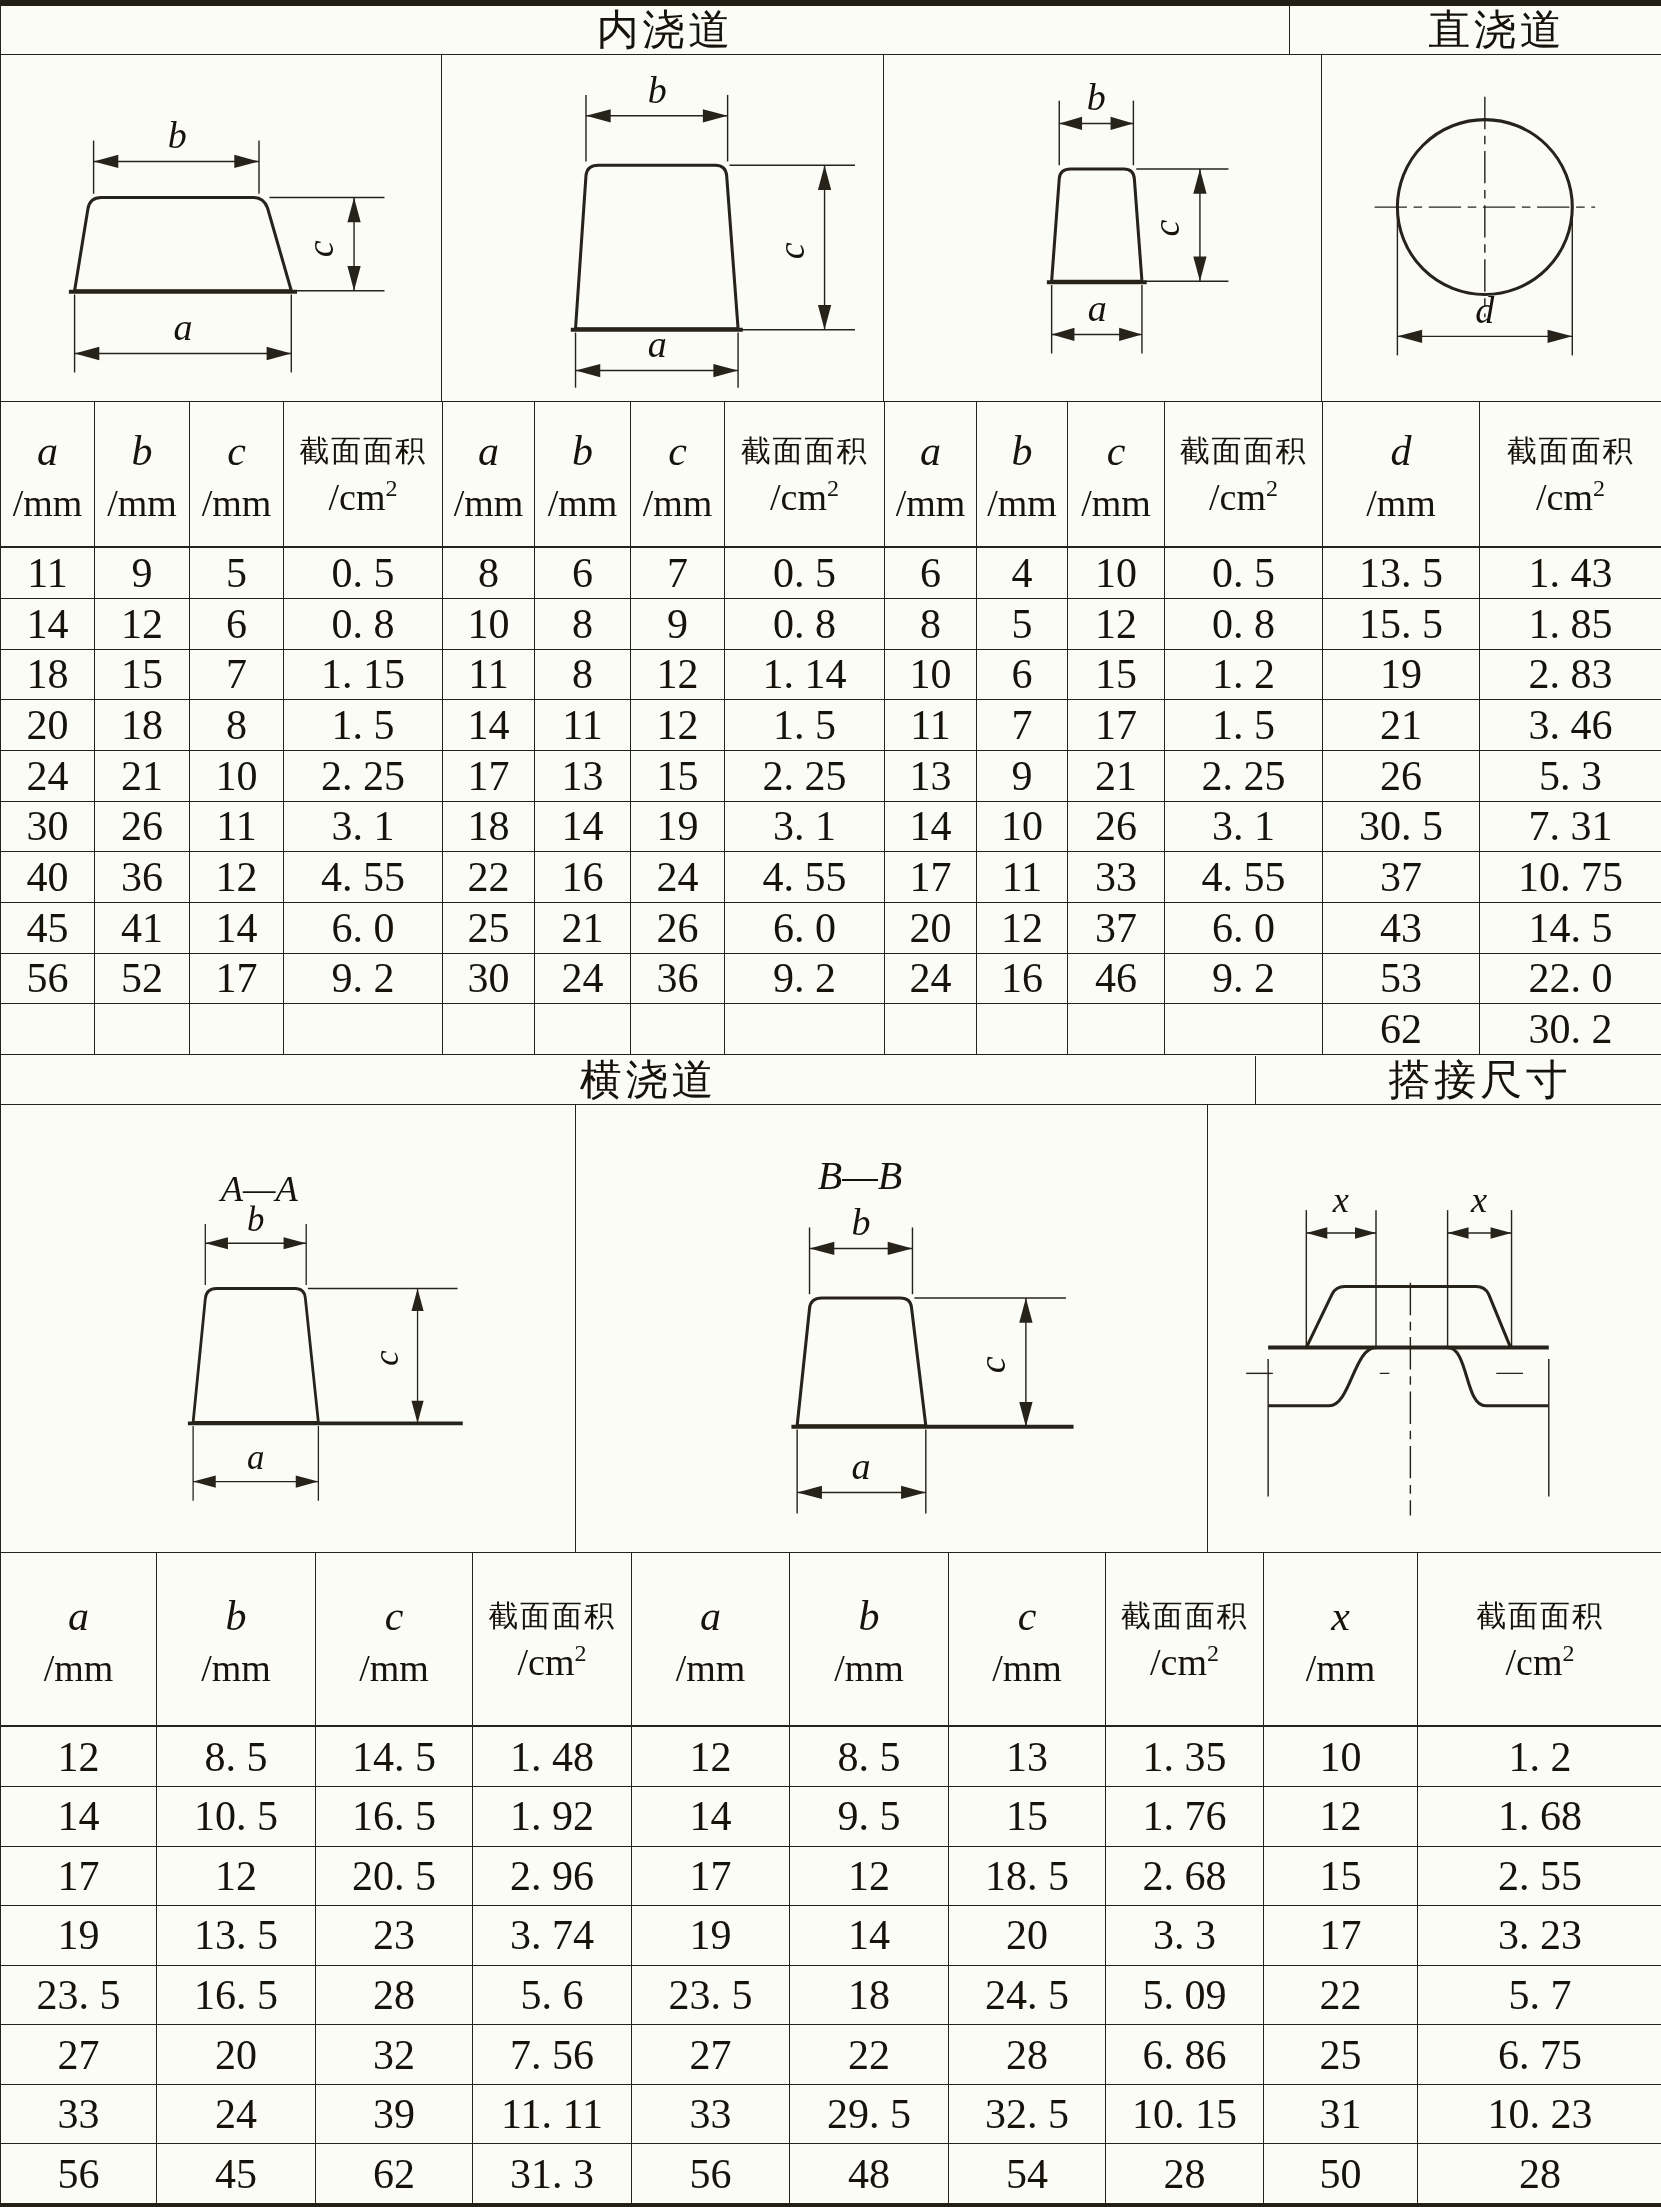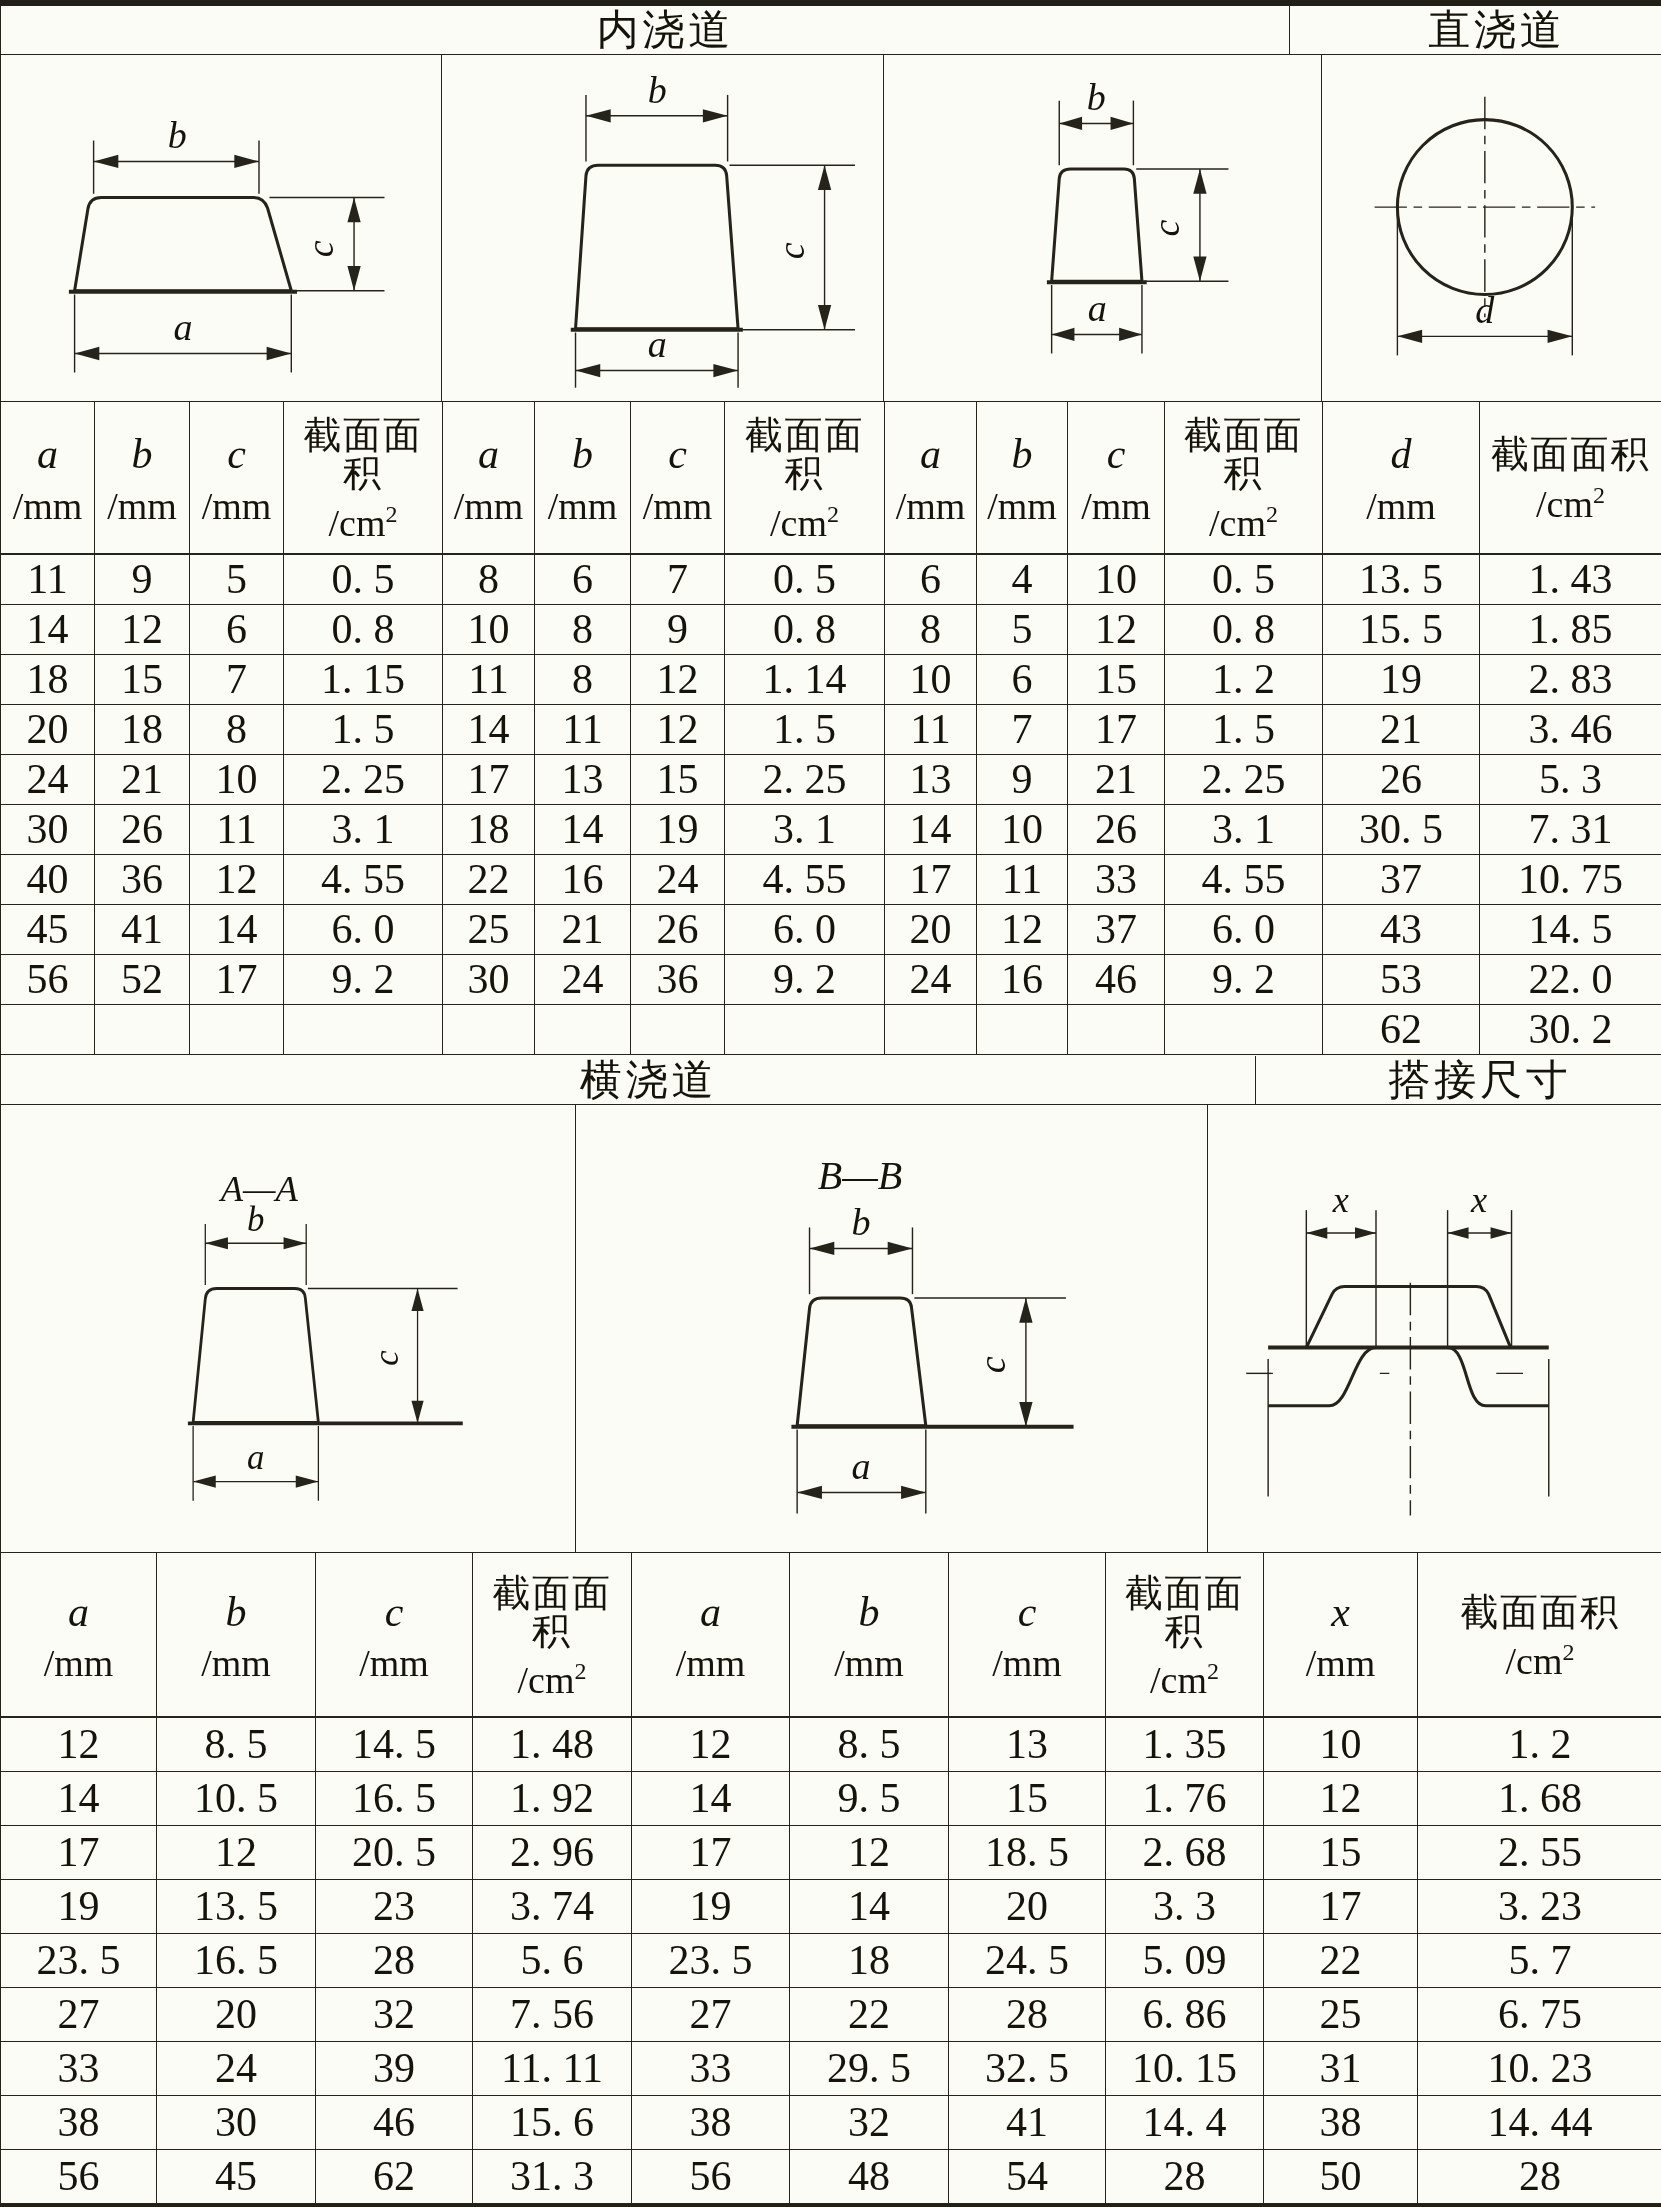--- a/index.html
+++ b/index.html
@@ -31,21 +31,21 @@
   table{border-collapse:collapse;table-layout:fixed;position:absolute;left:0;width:1662px;background:transparent;}
   .uptable{top:401px;height:654px;}
   .lotable{top:1552px;height:652px;}
   td{border:1.9px solid var(--line);text-align:center;vertical-align:middle;padding:0;
      font-size:42px;line-height:1;overflow:hidden;}
   tr.hrow td{border-bottom:2.9px solid var(--line);}
   .uptable tr.hrow td{height:122px;}
   .lotable tr.hrow td{height:124px;}
   .hl1{font-size:42px;margin-top:3.8px;}
   .hl1.it{font-style:italic;}
-  .hl1.cn{font-size:38px;letter-spacing:1.9px;}
+  .hl1.cn{font-size:30px;letter-spacing:1.9px;}
   .hl2{font-size:38px;margin-top:11.4px;font-family:Liberation Serif, serif;}
   .hl2 sup{font-size:24px;vertical-align:super;line-height:0;}
 
   
   .t{stroke:var(--line);stroke-width:1.5;fill:none;}
   .k{stroke:var(--line);stroke-width:3.2;fill:none;}
   .k4{stroke:var(--line);stroke-width:4.2;fill:none;}
   .ah{fill:var(--line);stroke:none;}
   .cl{stroke:var(--line);stroke-width:1.5;fill:none;stroke-dasharray:34 7 9 7;}
   .cl2{stroke:var(--line);stroke-width:1.5;fill:none;stroke-dasharray:28 112 10 112;}
@@ -668,32 +668,20 @@
           <td>39</td>
           <td>11. 11</td>
           <td>33</td>
           <td>29. 5</td>
           <td>32. 5</td>
           <td>10. 15</td>
           <td>31</td>
           <td>10. 23</td>
         </tr>
         <tr>
-          <td>38</td>
-          <td>30</td>
-          <td>46</td>
-          <td>15. 6</td>
-          <td>38</td>
-          <td>32</td>
-          <td>41</td>
-          <td>14. 4</td>
-          <td>38</td>
-          <td>14. 44</td>
-        </tr>
-        <tr>
           <td>56</td>
           <td>45</td>
           <td>62</td>
           <td>31. 3</td>
           <td>56</td>
           <td>48</td>
           <td>54</td>
           <td>28</td>
           <td>50</td>
           <td>28</td>

